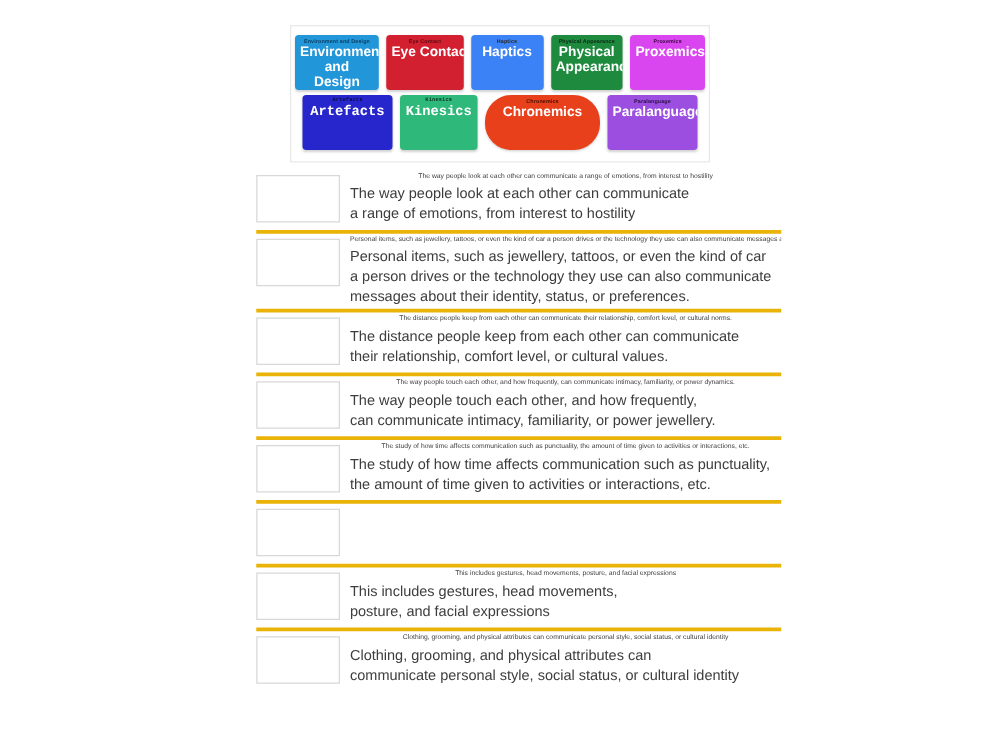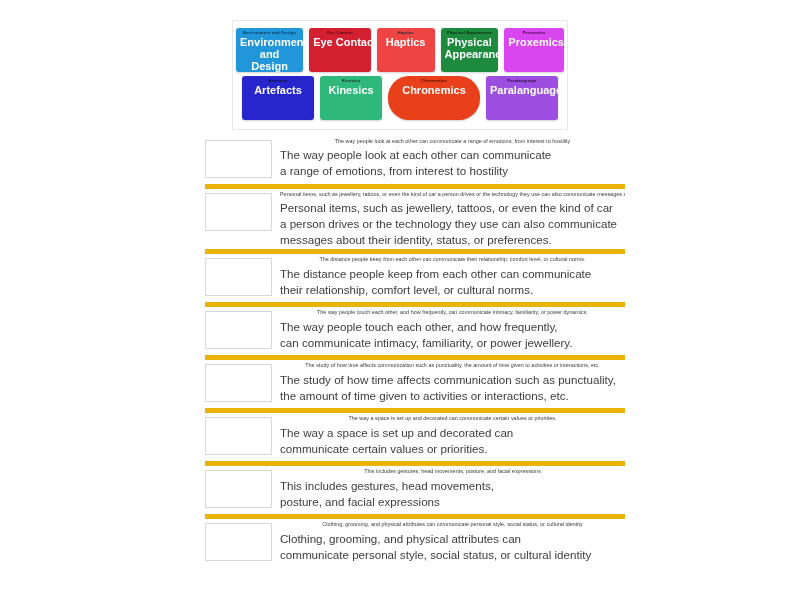--- a/index.html
+++ b/index.html
@@ -70,37 +70,37 @@
   }
   .tile.wrap .tile-label { white-space: normal; }
 
   
   #tile-environment-and-design { width: 72px; }
   #tile-eye-contact            { width: 66px; }
   #tile-haptics                { width: 62px; }
   #tile-physical-appearance    { width: 62px; }
   #tile-proxemics              { width: 64px; }
 
-  #tile-artefacts    { width: 72px; }
-  #tile-kinesics     { width: 62px; }
+  #tile-artefacts    { width: 72px; font-family: Liberation Mono, monospace; }
+  #tile-kinesics     { width: 62px; font-family: Liberation Mono, monospace; }
   #tile-chronemics   { width: 92px; border-radius: 21px; }
   #tile-paralanguage { width: 72px; }
 
   
   #answer-list {
     position: absolute;
     left: 205px;
     top: 136px;
     width: 420px;
   }
   .answer-row {
     position: relative;
     display: flex;
     align-items: flex-start;
-    border-top: 5px solid #eab308;
+    border-top: 3px solid #eab308;
     min-height: 46px;
     padding-bottom: 2px;
   }
   .answer-row:first-child { border-top: none; }
 
   .drop-zone {
     width: 67px;
     height: 38px;
     flex: 0 0 67px;
     border: 1px solid #d8d8d8;
@@ -144,21 +144,21 @@
       <span class="tile-ghost" style="color: rgb(13, 63, 99);">Environment and Design</span>
       <span class="tile-label">Environment
 and Design</span>
     </div>
 
     <div class="tile" id="tile-eye-contact" style="background: rgb(211, 32, 48);">
       <span class="tile-ghost" style="color: rgb(92, 10, 16);">Eye Contact</span>
       <span class="tile-label">Eye Contact</span>
     </div>
 
-    <div class="tile" id="tile-haptics" style="background: #ef4444;">
+    <div class="tile" id="tile-haptics" style="background: #3b82f6;">
       <span class="tile-ghost" style="color: rgb(42, 42, 42);">Haptics</span>
       <span class="tile-label">Haptics</span>
     </div>
 
     <div class="tile wrap" id="tile-physical-appearance" style="background: rgb(29, 138, 62);">
       <span class="tile-ghost" style="color: rgb(10, 45, 20);">Physical Appearance</span>
       <span class="tile-label">Physical
 Appearance</span>
     </div>
 
@@ -213,21 +213,21 @@
 a person drives or the technology they use can also communicate
 messages about their identity, status, or preferences.</div>
     </div>
   </div>
 
   <div class="answer-row">
     <div class="drop-zone"></div>
     <div class="answer-text">
       <div class="answer-ghost">The distance people keep from each other can communicate their relationship, comfort level, or cultural norms.</div>
       <div class="answer-main">The distance people keep from each other can communicate
-their relationship, comfort level, or cultural norms.</div>
+their relationship, comfort level, or cultural values.</div>
     </div>
   </div>
 
 
   <div class="answer-row">
     <div class="drop-zone"></div>
     <div class="answer-text">
       <div class="answer-ghost">The way people touch each other, and how frequently, can communicate intimacy, familiarity, or power dynamics.</div>
       <div class="answer-main">The way people touch each other, and how frequently,
 can communicate intimacy, familiarity, or power jewellery.</div>
@@ -238,25 +238,20 @@
     <div class="drop-zone"></div>
     <div class="answer-text">
       <div class="answer-ghost">The study of how time affects communication such as punctuality, the amount of time given to activities or interactions, etc.</div>
       <div class="answer-main">The study of how time affects communication such as punctuality,
 the amount of time given to activities or interactions, etc.</div>
     </div>
   </div>
 
   <div class="answer-row">
     <div class="drop-zone"></div>
-    <div class="answer-text">
-      <div class="answer-ghost">The way a space is set up and decorated can communicate certain values or priorities.</div>
-      <div class="answer-main">The way a space is set up and decorated can
-communicate certain values or priorities.</div>
-    </div>
   </div>
 
   <div class="answer-row">
     <div class="drop-zone"></div>
     <div class="answer-text">
       <div class="answer-ghost">This includes gestures, head movements, posture, and facial expressions</div>
       <div class="answer-main">This includes gestures, head movements,
 posture, and facial expressions</div>
     </div>
   </div>

